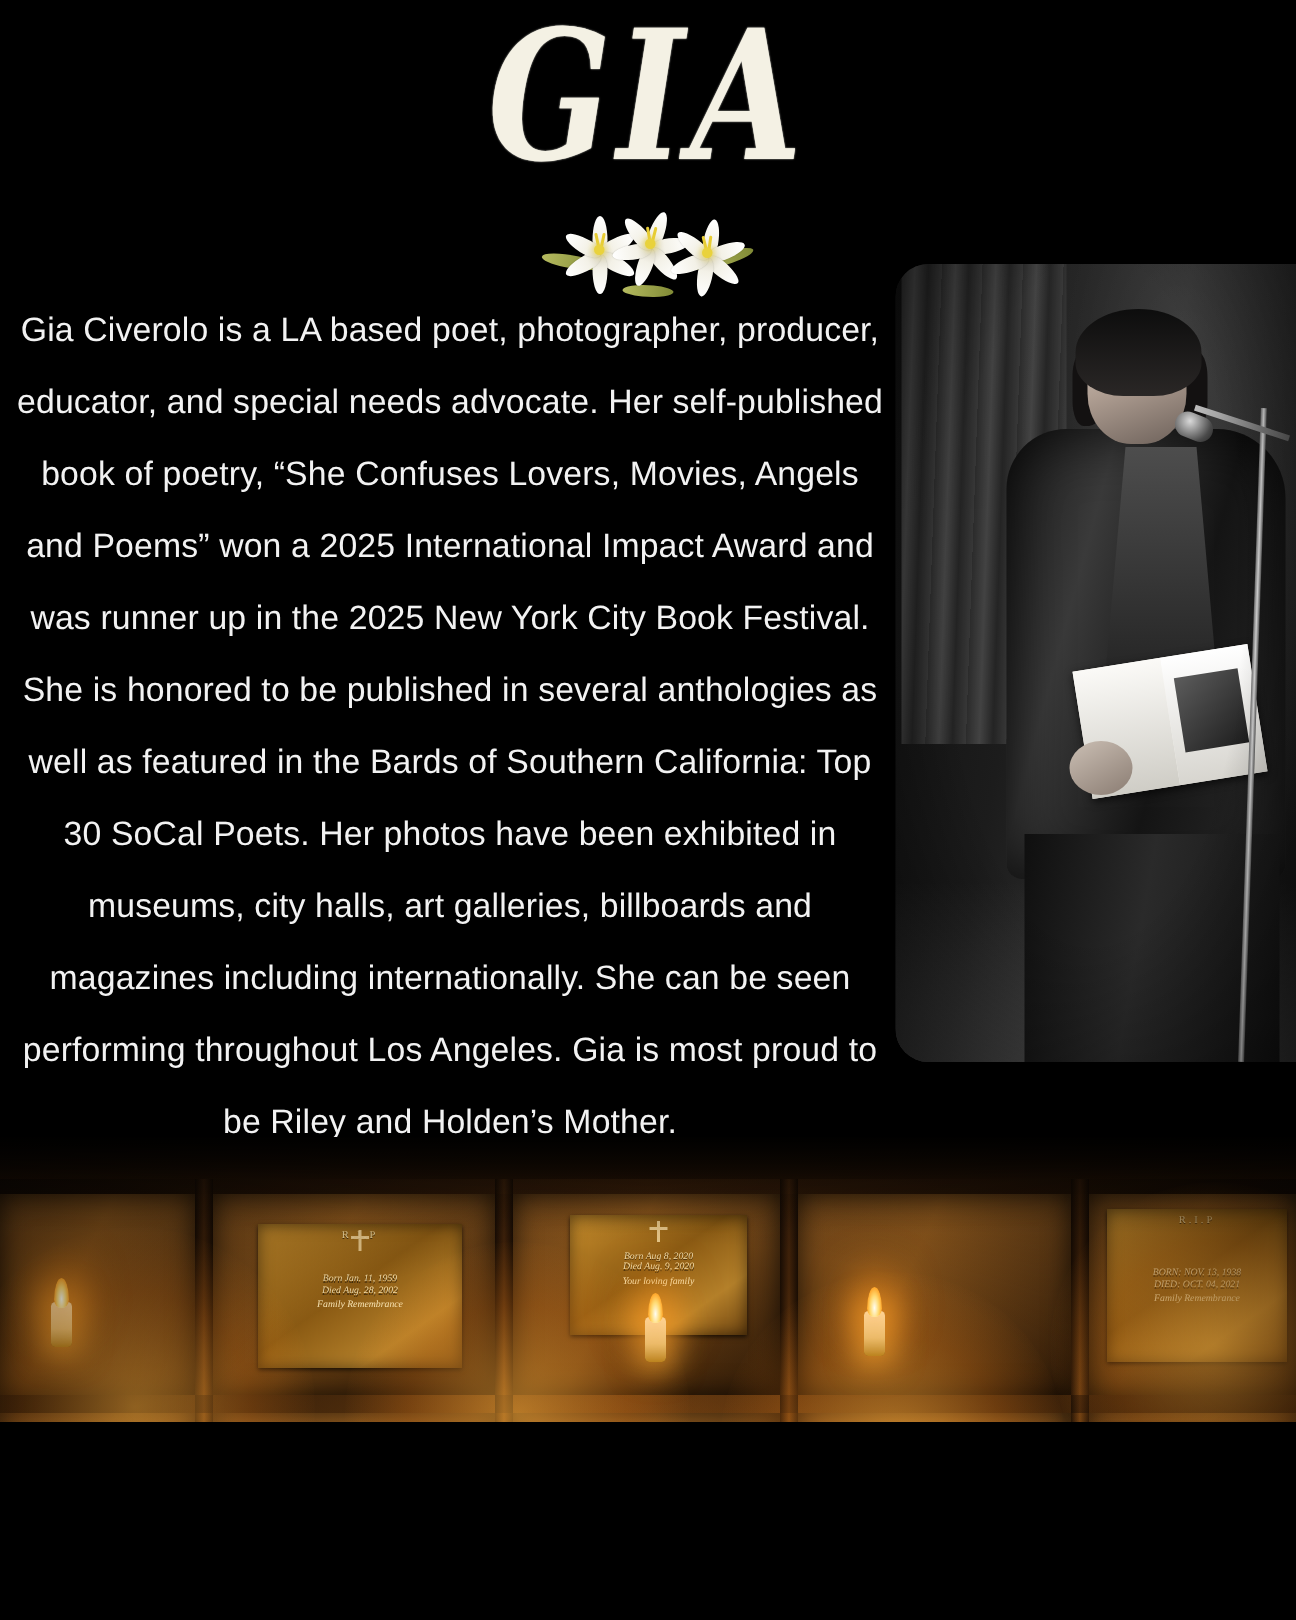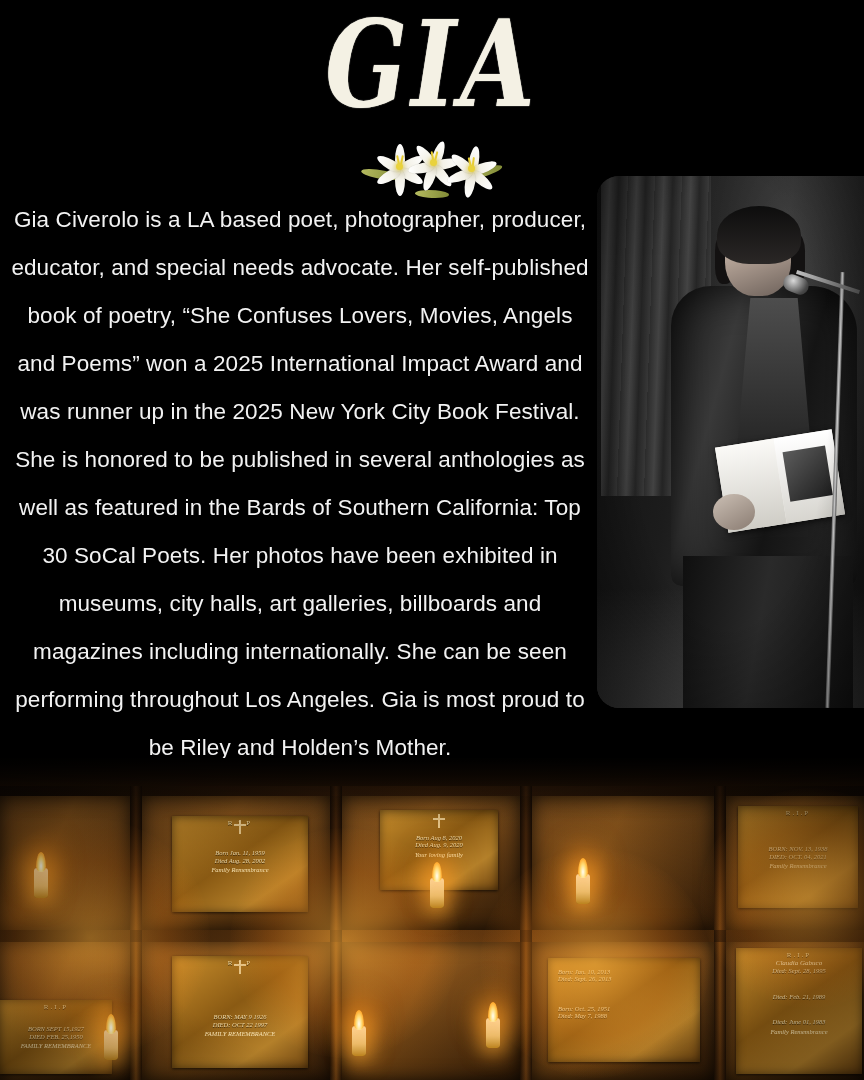--- a/index.html
+++ b/index.html
@@ -9,21 +9,21 @@
   }
   body {
     width: 864px;
     height: 1080px;
     overflow: hidden;
     font-family: "Liberation Sans", sans-serif;
   }
   .poster {
     position: relative;
     width: 864px;
-    height: 1080px;
+    height: 948px;
     background: #000000;
     overflow: hidden;
   }
 
   
   .logo-block {
     position: absolute;
     top: 10px;
     left: 0;
     width: 864px;

